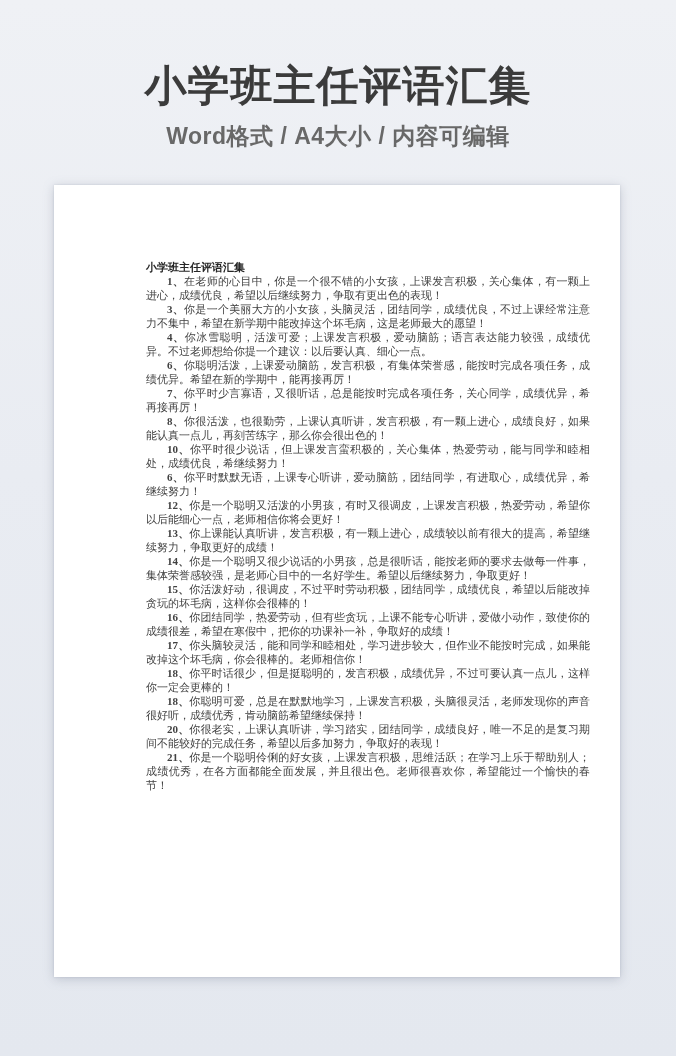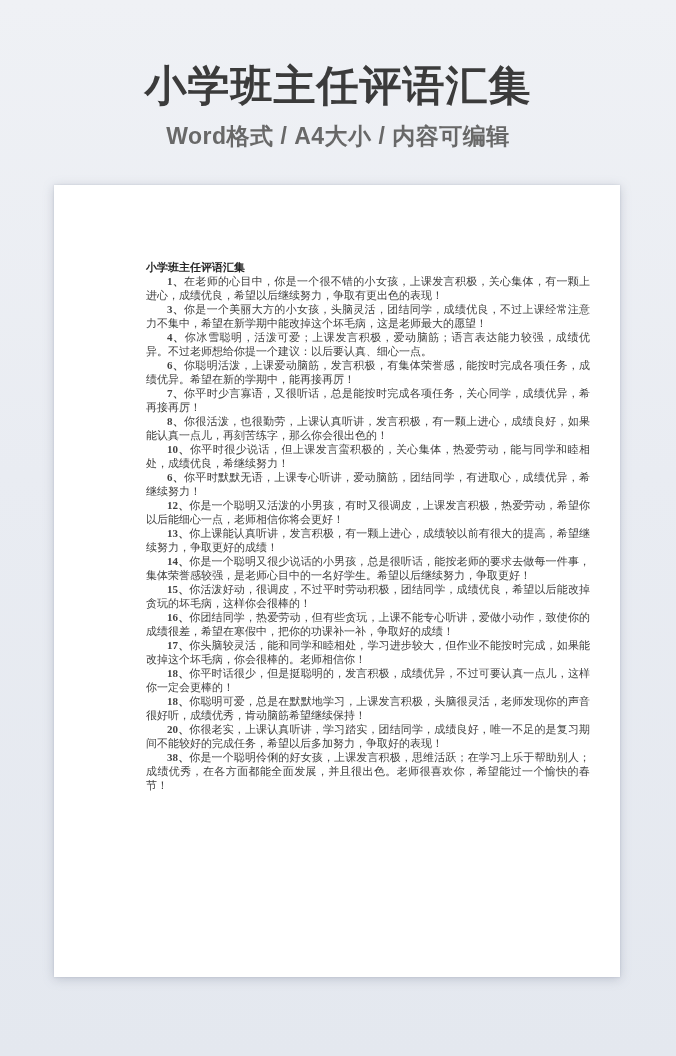--- a/index.html
+++ b/index.html
@@ -54,16 +54,16 @@
         <p class="doc-para"><span class="num">6、</span>你平时默默无语，上课专心听讲，爱动脑筋，团结同学，有进取心，成绩优异，希继续努力！</p>
         <p class="doc-para"><span class="num">12、</span>你是一个聪明又活泼的小男孩，有时又很调皮，上课发言积极，热爱劳动，希望你以后能细心一点，老师相信你将会更好！</p>
         <p class="doc-para"><span class="num">13、</span>你上课能认真听讲，发言积极，有一颗上进心，成绩较以前有很大的提高，希望继续努力，争取更好的成绩！</p>
         <p class="doc-para"><span class="num">14、</span>你是一个聪明又很少说话的小男孩，总是很听话，能按老师的要求去做每一件事，集体荣誉感较强，是老师心目中的一名好学生。希望以后继续努力，争取更好！</p>
         <p class="doc-para"><span class="num">15、</span>你活泼好动，很调皮，不过平时劳动积极，团结同学，成绩优良，希望以后能改掉贪玩的坏毛病，这样你会很棒的！</p>
         <p class="doc-para"><span class="num">16、</span>你团结同学，热爱劳动，但有些贪玩，上课不能专心听讲，爱做小动作，致使你的成绩很差，希望在寒假中，把你的功课补一补，争取好的成绩！</p>
         <p class="doc-para"><span class="num">17、</span>你头脑较灵活，能和同学和睦相处，学习进步较大，但作业不能按时完成，如果能改掉这个坏毛病，你会很棒的。老师相信你！</p>
         <p class="doc-para"><span class="num">18、</span>你平时话很少，但是挺聪明的，发言积极，成绩优异，不过可要认真一点儿，这样你一定会更棒的！</p>
         <p class="doc-para"><span class="num">18、</span>你聪明可爱，总是在默默地学习，上课发言积极，头脑很灵活，老师发现你的声音很好听，成绩优秀，肯动脑筋希望继续保持！</p>
         <p class="doc-para"><span class="num">20、</span>你很老实，上课认真听讲，学习踏实，团结同学，成绩良好，唯一不足的是复习期间不能较好的完成任务，希望以后多加努力，争取好的表现！</p>
-        <p class="doc-para"><span class="num">38、</span>你是一个聪明伶俐的好女孩，上课发言积极，思维活跃；在学习上乐于帮助别人；成绩优秀，在各方面都能全面发展，并且很出色。老师很喜欢你，希望能过一个愉快的春节！</p>
+        <p class="doc-para"><span class="num">21、</span>你是一个聪明伶俐的好女孩，上课发言积极，思维活跃；在学习上乐于帮助别人；成绩优秀，在各方面都能全面发展，并且很出色。老师很喜欢你，希望能过一个愉快的春节！</p>
       </div>
   </div>
 </div>
 
 </body></html>

